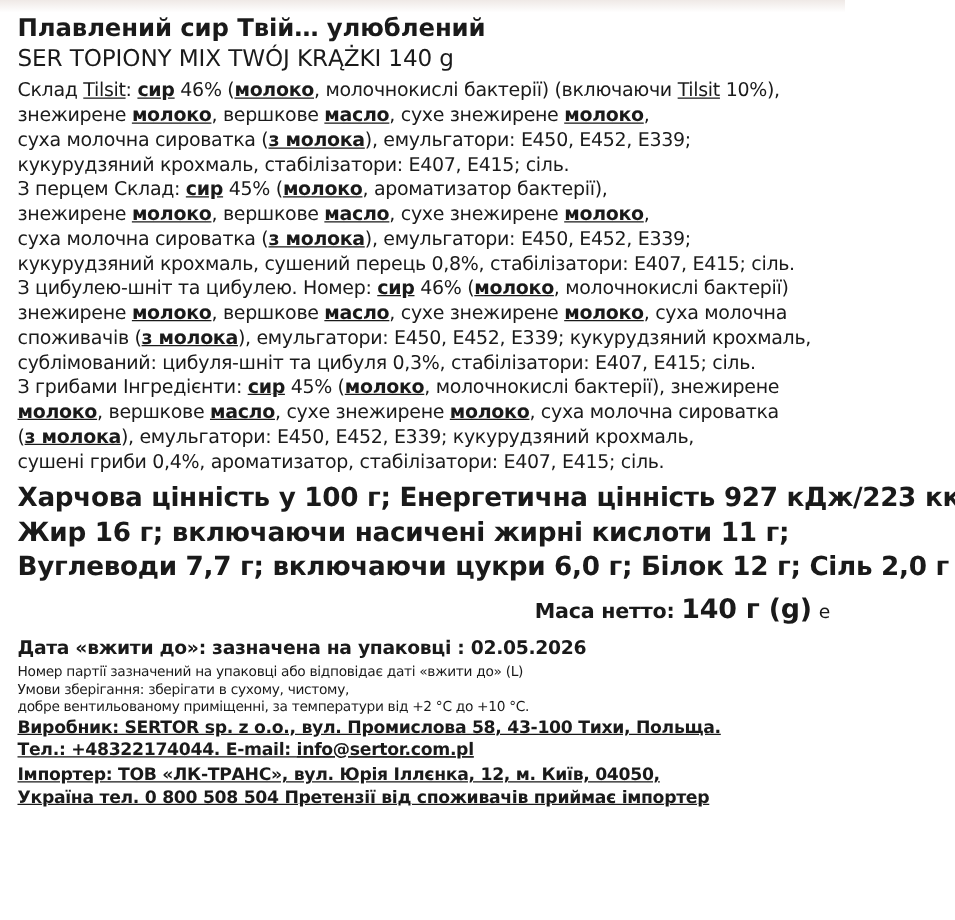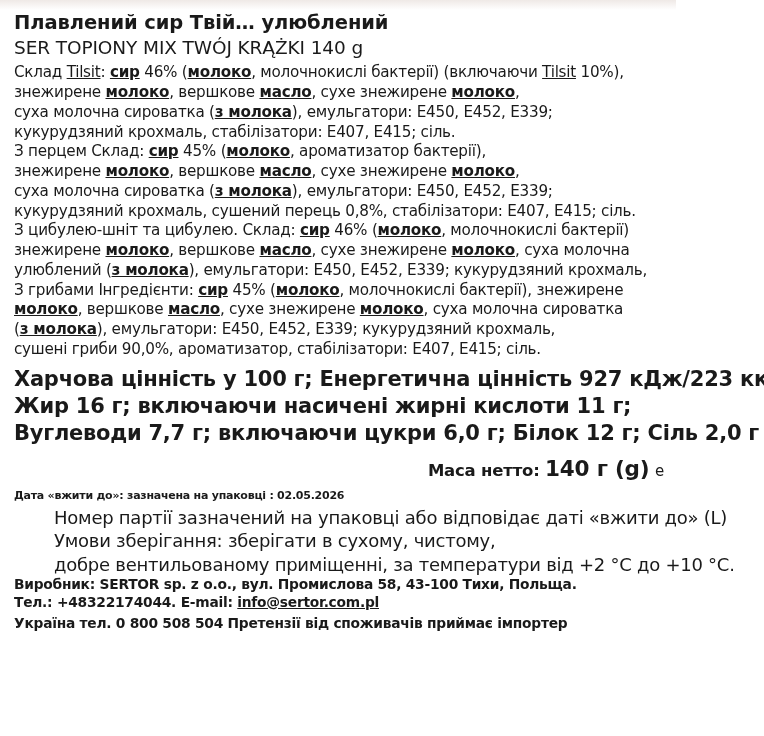--- a/index.html
+++ b/index.html
@@ -91,36 +91,36 @@
     font-size: 21.5px;
     font-weight: bold;
   }
   .netto .e {
     font-size: 15px;
     font-weight: normal;
   }
   
   .date {
     margin-top: 7px;
+    font-size: 15px;
+    font-weight: bold;
+    letter-spacing: -0.25px;
+  }
+  
+  .fine {
     font-size: 11px;
-    font-weight: bold;
-    letter-spacing: -0.25px;
-  }
-  
-  .fine {
-    font-size: 18px;
     letter-spacing: -0.25px;
     line-height: 1.30;
-    margin-left: 40px;
   }
   .fine-b {
     font-size: 13.8px;
     font-weight: bold;
     letter-spacing: -0.25px;
     line-height: 1.30;
+    text-decoration: underline;
   }
   .fine-top {
     margin-top: 2px;
   }
   .email-link {
     text-decoration: underline;
     text-underline-offset: 1px;
   }
   .imp-gap {
     margin-top: 3px;
@@ -156,41 +156,42 @@
       <span>знежирене </span><span class="ub">молоко</span><span>, вершкове </span><span class="ub">масло</span><span>, сухе знежирене </span><span class="ub">молоко</span><span>,</span>
     </div>
     <div class="line">
       <span>суха молочна сироватка (</span><span class="ub">з молока</span><span>), емульгатори: Е450, Е452, Е339;</span>
     </div>
     <div class="line">кукурудзяний крохмаль, сушений перець 0,8%, стабілізатори: Е407, Е415; сіль.</div>
   </div>
 
   <div class="ing">
     <div class="line">
-      <span>З цибулею-шніт та цибулею. Склад: </span><span class="ub">сир</span><span> 46% (</span><span class="ub">молоко</span><span>, молочнокислі бактерії)</span>
+      <span>З цибулею-шніт та цибулею. Номер: </span><span class="ub">сир</span><span> 46% (</span><span class="ub">молоко</span><span>, молочнокислі бактерії)</span>
     </div>
     <div class="line">
       <span>знежирене </span><span class="ub">молоко</span><span>, вершкове </span><span class="ub">масло</span><span>, сухе знежирене </span><span class="ub">молоко</span><span>, суха молочна</span>
     </div>
     <div class="line">
-      <span>улюблений (</span><span class="ub">з молока</span><span>), емульгатори: Е450, Е452, Е339; кукурудзяний крохмаль,</span>
-    </div>
+      <span>споживачів (</span><span class="ub">з молока</span><span>), емульгатори: Е450, Е452, Е339; кукурудзяний крохмаль,</span>
+    </div>
+    <div class="line">сублімований: цибуля-шніт та цибуля 0,3%, стабілізатори: Е407, Е415; сіль.</div>
   </div>
 
   <div class="ing">
     <div class="line">
       <span>З грибами Інгредієнти: </span><span class="ub">сир</span><span> 45% (</span><span class="ub">молоко</span><span>, молочнокислі бактерії), знежирене</span>
     </div>
     <div class="line">
       <span class="ub">молоко</span><span>, вершкове </span><span class="ub">масло</span><span>, сухе знежирене </span><span class="ub">молоко</span><span>, суха молочна сироватка</span>
     </div>
     <div class="line">
       <span>(</span><span class="ub">з молока</span><span>), емульгатори: Е450, Е452, Е339; кукурудзяний крохмаль,</span>
     </div>
-    <div class="line">сушені гриби 90,0%, ароматизатор, стабілізатори: Е407, Е415; сіль.</div>
+    <div class="line">сушені гриби 0,4%, ароматизатор, стабілізатори: Е407, Е415; сіль.</div>
   </div>
 
   <div class="nutri nutri-pad">
     <div class="line">Харчова цінність у 100 г; Енергетична цінність 927 кДж/223 ккал;</div>
     <div class="line">Жир 16 г; включаючи насичені жирні кислоти 11 г;</div>
     <div class="line">Вуглеводи 7,7 г; включаючи цукри 6,0 г; Білок 12 г; Сіль 2,0 г</div>
   </div>
 
   <div class="line netto">
     <span>Маса нетто:</span>
@@ -209,15 +210,16 @@
     <div class="line">Умови зберігання: зберігати в сухому, чистому,</div>
     <div class="line">добре вентильованому приміщенні, за температури від +2 °C до +10 °C.</div>
   </div>
   <div class="fine-b">
     <div class="line">Виробник: SERTOR sp. z o.o., вул. Промислова 58, 43-100 Тихи, Польща.</div>
     <div class="line">
       <span>Тел.: +48322174044. E-mail: </span><span class="email-link">info@sertor.com.pl</span>
     </div>
   </div>
   <div class="fine-b imp-gap">
+    <div class="line">Імпортер: ТОВ «ЛК-ТРАНС», вул. Юрія Іллєнка, 12,  м. Київ, 04050,</div>
     <div class="line">Україна тел. 0 800 508 504 Претензії від споживачів приймає імпортер</div>
   </div>
 </div>
 
 </body></html>

